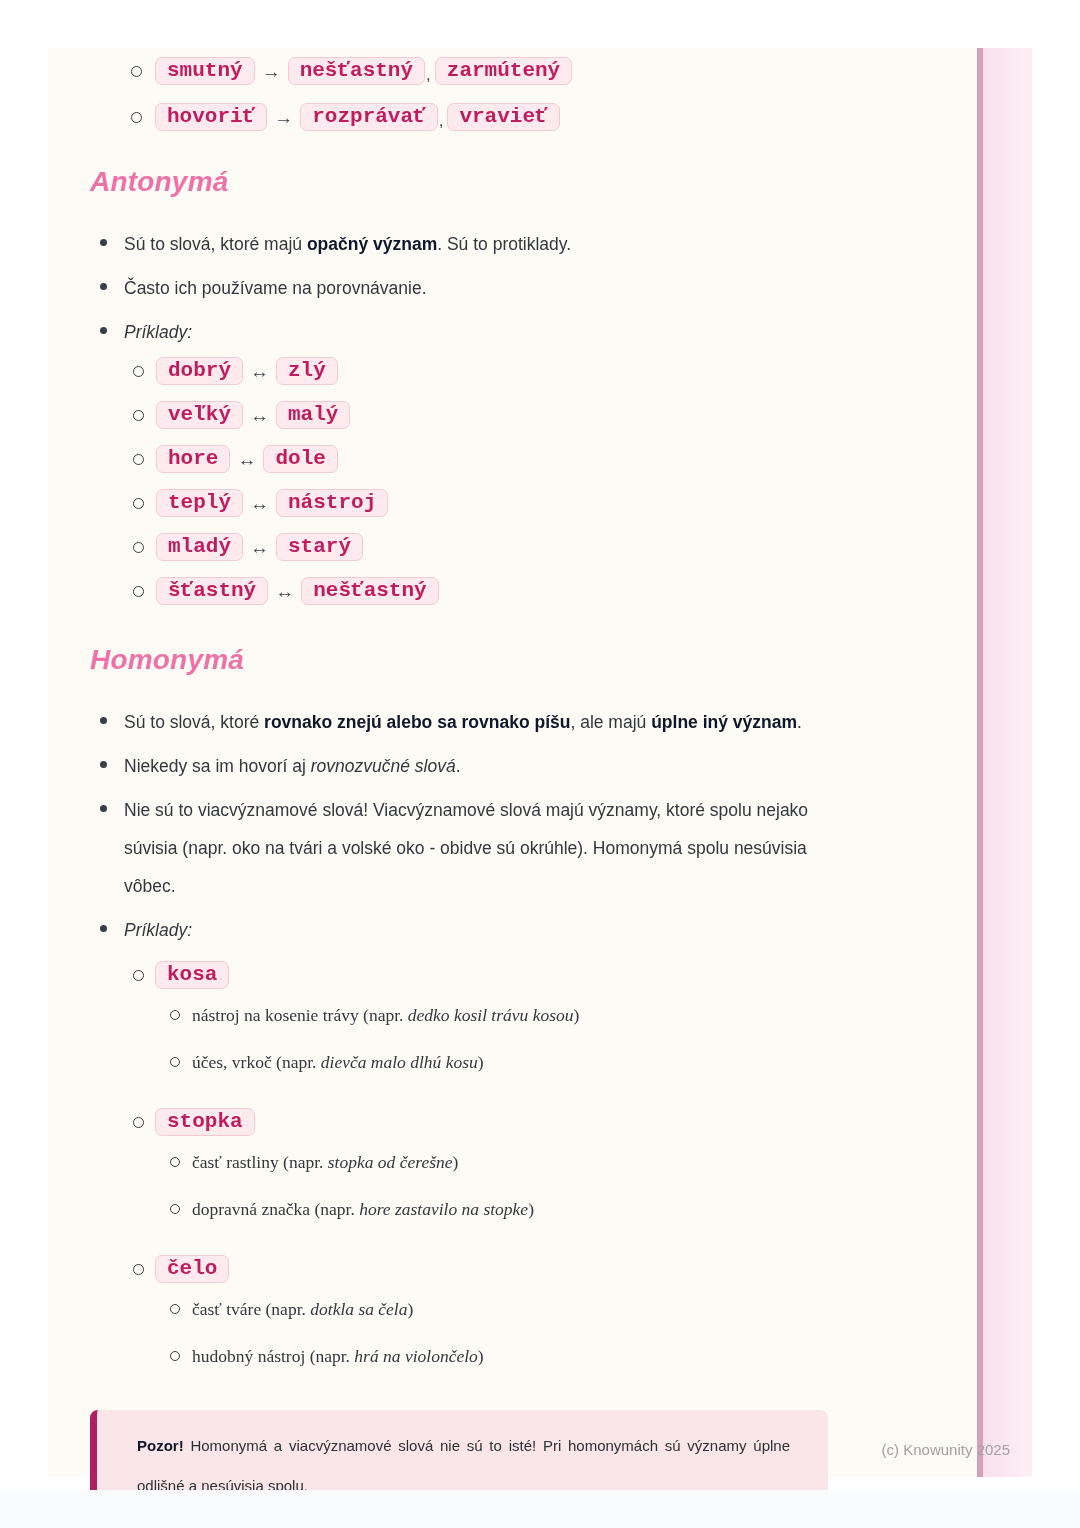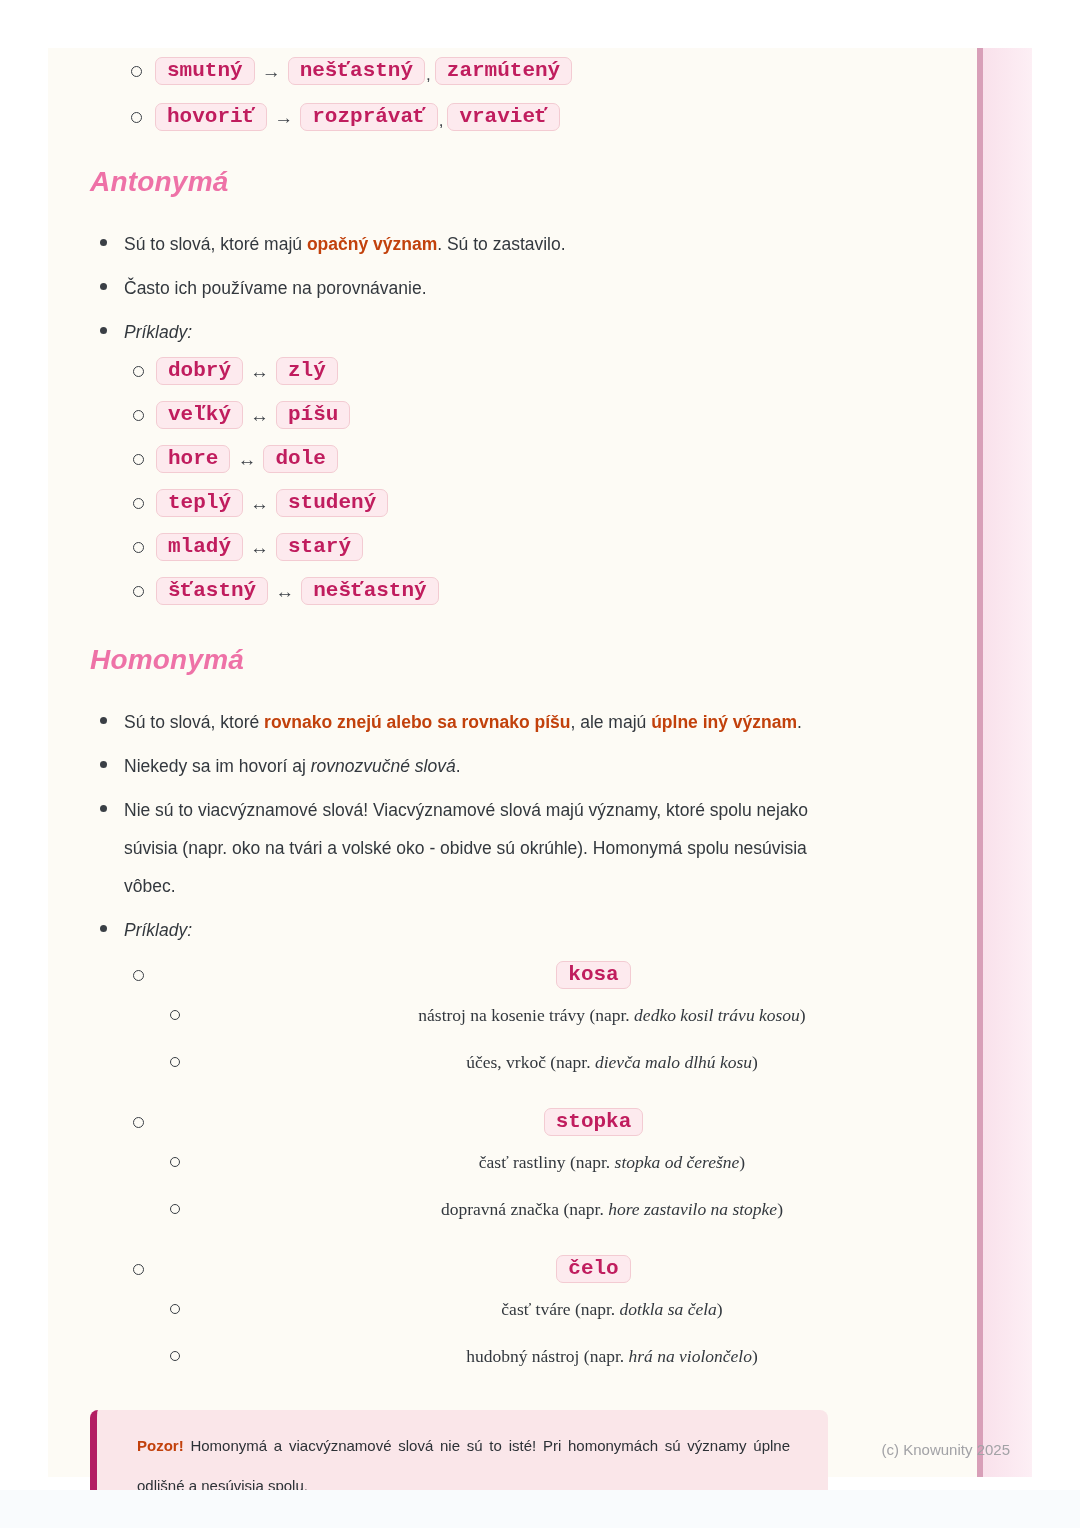--- a/index.html
+++ b/index.html
@@ -64,30 +64,30 @@
     margin:36px 0 28px 0;letter-spacing:.2px;font-style:italic;
   }
   .h-pink.second{margin-top:40px;}
 
   
   .bullets{margin:0 0 4px 0;}
   .bullets li{
     font-size:17.5px;line-height:38px;margin-bottom:6px;max-width:700px;
   }
   .it{font-style:italic;}
-  .bd{font-weight:700;color:#c2410c;}
+  .bd{font-weight:700;color:#0f172a;}
 
   
   .pairs{margin:2px 0 0 0;}
   .pairs li{margin:0 0 16px 43px;height:28px;}
   .pairs .circle2{margin-right:12px;}
 
   
   .examples{margin-top:12px;}
-  .ex-group{margin-bottom:27px;text-align:center;}
+  .ex-group{margin-bottom:27px;}
   .ex-word-row{position:relative;margin-left:43px;padding-left:22px;margin-bottom:7px;height:28px;}
   .meanings{margin-left:78px;}
   .meanings li{
     position:relative;padding-left:24px;font-size:17.5px;line-height:38px;
     margin-bottom:9px;
     font-family:Liberation Serif, serif;
   }
 
   
   .callout{
@@ -113,42 +113,42 @@
       </li>
       <li class="syn-row">
         <span class="circle2"></span><span class="code">hovoriť</span><span class="arrow">→</span><span class="code">rozprávať</span><span class="comma">,</span><span class="code">vravieť</span>
       </li>
     </ul>
 
     <h2 class="h-pink">Antonymá</h2>
 
     <ul class="bullets">
       <li class="row">
-        <span class="dot"></span><span>Sú to slová, ktoré majú </span><span class="bd">opačný význam</span><span>. Sú to zastavilo.</span>
+        <span class="dot"></span><span>Sú to slová, ktoré majú </span><span class="bd">opačný význam</span><span>. Sú to protiklady.</span>
       </li>
       <li class="row">
         <span class="dot"></span><span>Často ich používame na porovnávanie.</span>
       </li>
       <li class="row">
         <span class="dot"></span><span class="it">Príklady:</span>
       </li>
     </ul>
 
     <ul class="pairs">
       <li>
         <span class="circle2"></span><span class="code">dobrý</span><span class="arrow">↔</span><span class="code">zlý</span>
       </li>
       <li>
-        <span class="circle2"></span><span class="code">veľký</span><span class="arrow">↔</span><span class="code">píšu</span>
+        <span class="circle2"></span><span class="code">veľký</span><span class="arrow">↔</span><span class="code">malý</span>
       </li>
       <li>
         <span class="circle2"></span><span class="code">hore</span><span class="arrow">↔</span><span class="code">dole</span>
       </li>
       <li>
-        <span class="circle2"></span><span class="code">teplý</span><span class="arrow">↔</span><span class="code">studený</span>
+        <span class="circle2"></span><span class="code">teplý</span><span class="arrow">↔</span><span class="code">nástroj</span>
       </li>
       <li>
         <span class="circle2"></span><span class="code">mladý</span><span class="arrow">↔</span><span class="code">starý</span>
       </li>
       <li>
         <span class="circle2"></span><span class="code">šťastný</span><span class="arrow">↔</span><span class="code">nešťastný</span>
       </li>
     </ul>
 
     <h2 class="h-pink second">Homonymá</h2>

